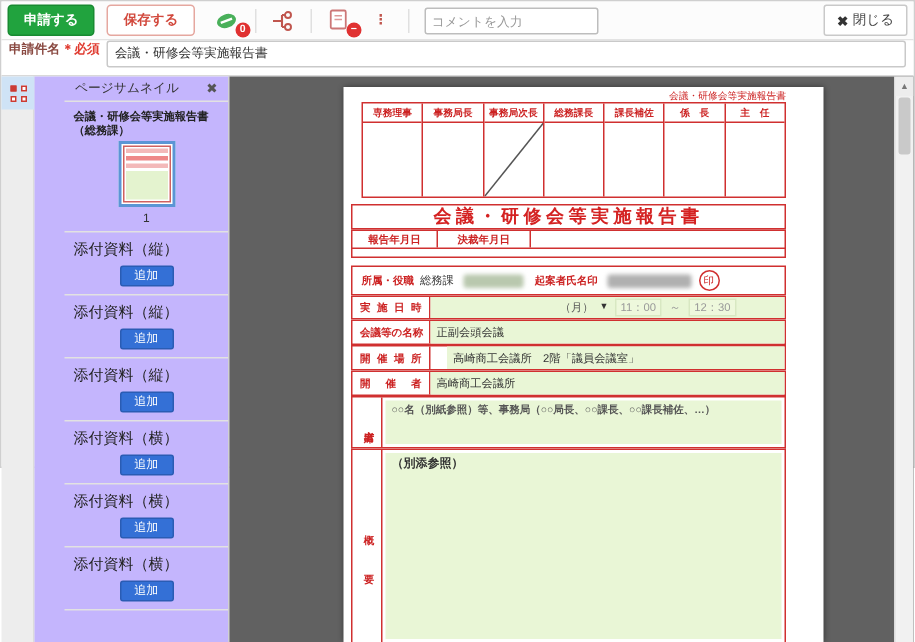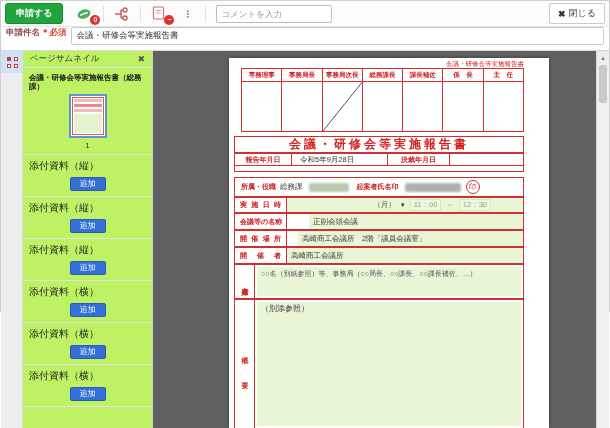--- a/index.html
+++ b/index.html
@@ -34,21 +34,21 @@
 
   .rail { width:22px; background:#ededed; border-right:1px solid #dcdcdc; }
   .rail-btn { width:22px; height:22px; background:#cfe3f6; display:flex; align-items:center; justify-content:center; cursor:pointer; }
   .grid-ic { position:relative; width:11px; height:11px; }
   .grid-ic i { position:absolute; width:4px; height:4px; border:1px solid #cc3b33; background:#fff; }
   .grid-ic i:nth-child(1){ left:0; top:0; background:#cc3b33; }
   .grid-ic i:nth-child(2){ right:0; top:0; }
   .grid-ic i:nth-child(3){ left:0; bottom:0; }
   .grid-ic i:nth-child(4){ right:0; bottom:0; }
 
-  .sidebar { width:130px; background:#bef264; border-right:1px solid #d0d0d0; overflow:hidden; }
+  .sidebar { width:130px; background:#c4b5fd; border-right:1px solid #d0d0d0; overflow:hidden;padding-left:20px; }
   .panel-header { height:17px; display:flex; align-items:center; justify-content:space-between; padding:0 7px; border-bottom:1px solid #e2e2e2; }
   .panel-title { font-size:8.5px; color:#333; }
   .panel-close { font-size:9px; color:#555; cursor:pointer; line-height:1; }
   .doc-title { font-size:7.5px; font-weight:bold; color:#222; padding:5px 6px 3px 6px; line-height:1.2; }
   .thumb-wrap { text-align:center; }
   .thumb { display:inline-block; width:38px; height:44px; border:2px solid #5b95d5; background:#fff; padding:1px; }
   .thumb-page { position:relative; width:100%; height:100%; border:1px solid #d06060; background:#fff; }
   .t-bar { position:absolute; left:1px; right:1px; height:3px; background:#f3b9b9; }
   .t-bar.b1 { top:1px; } .t-bar.b2 { top:6px; background:#e88; } .t-bar.b3 { top:11px; }
   .t-green { position:absolute; left:1px; right:1px; top:16px; bottom:1px; background:#e4f3cf; }
@@ -116,34 +116,35 @@
   .dt-pad { width:24px; }
 
   .row-name { top:155px; height:17px; }
   .row-place { top:172px; height:17px; }
   .row-host { top:189px; height:17px; }
 
   .vrow { position:absolute; left:5px; width:290px; border:1px solid #d03030; display:flex; background:#fff; }
   .vlabel { width:20px; border-right:1px solid #d03030; color:#cc2222; font-weight:bold; font-size:7px;
     display:flex; align-items:center; justify-content:center; }
   .vlabel span { writing-mode:vertical-rl; text-orientation:upright; }
-  .vfield-wrap { flex:1; padding:2px; }
+  .vfield-wrap { flex:1; padding:2px;font-weight:bold; }
   .vfield { width:100%; height:100%; background:#e9f6d6; font-size:7px; color:#555; padding:2px 4px; line-height:1.3; }
   .row-att { top:206px; height:35px; }
   .row-sum { top:241px; height:129px; border-bottom:none; }
   .row-sum .vlabel span { letter-spacing:26px; padding-top:26px; }
   .row-sum .vfield { color:#333; font-size:8px; }
 </style>
 </head>
 <body>
 
 <div class="app">
 
   <div class="toolbar">
     <button class="btn-submit">申請する</button>
+    <button class="btn-save">保存する</button>
 
     <div class="tool-ic">
       <svg width="16" height="14" viewBox="0 0 16 14">
         <ellipse cx="7" cy="7" rx="6.5" ry="4.5" fill="#49b05a" transform="rotate(-20 7 7)"></ellipse>
         <rect x="3" y="6" width="8" height="1.6" fill="#fff" transform="rotate(-20 7 7)"></rect>
       </svg>
       <span class="badge">0</span>
     </div>
     <div class="vsep"></div>
     <div class="tool-ic">
@@ -275,21 +276,20 @@
           <div class="appr-col">
               <div class="appr-h">主　任</div>
               <div class="appr-b"></div>
             </div>
         </div>
 
         <div class="title-box">会議・研修会等実施報告書</div>
 
         <div class="date-row">
           <div class="dr-label">報告年月日</div>
-          <div class="dr-val">令和5年9月28日</div>
           <div class="dr-label2">決裁年月日</div>
           <div class="dr-empty"></div>
         </div>
 
         <div class="thin-row"></div>
 
         <div class="aff-row">
           <span class="aff-label">所属・役職</span>
           <span class="aff-val">総務課</span>
           <span class="redact r1"></span>
@@ -309,21 +309,21 @@
             <span class="dt-tilde">～</span>
             <span class="dt-time">12：30</span>
             <span class="dt-pad"></span>
           </div>
         </div>
 
         <div class="frow row-name">
           <div class="flabel">
               <span>会議等の名称</span>
             </div>
-          <div class="ffield" style="color:#333;margin-left:22px;">正副会頭会議</div>
+          <div class="ffield" style="color:#333;">正副会頭会議</div>
         </div>
 
         <div class="frow row-place">
           <div class="flabel">
               <span>開催場所</span>
             </div>
           <div class="ffield" style="color:#333;margin-left:11px;">高崎商工会議所　2階「議員会議室」</div>
         </div>
 
         <div class="frow row-host">

